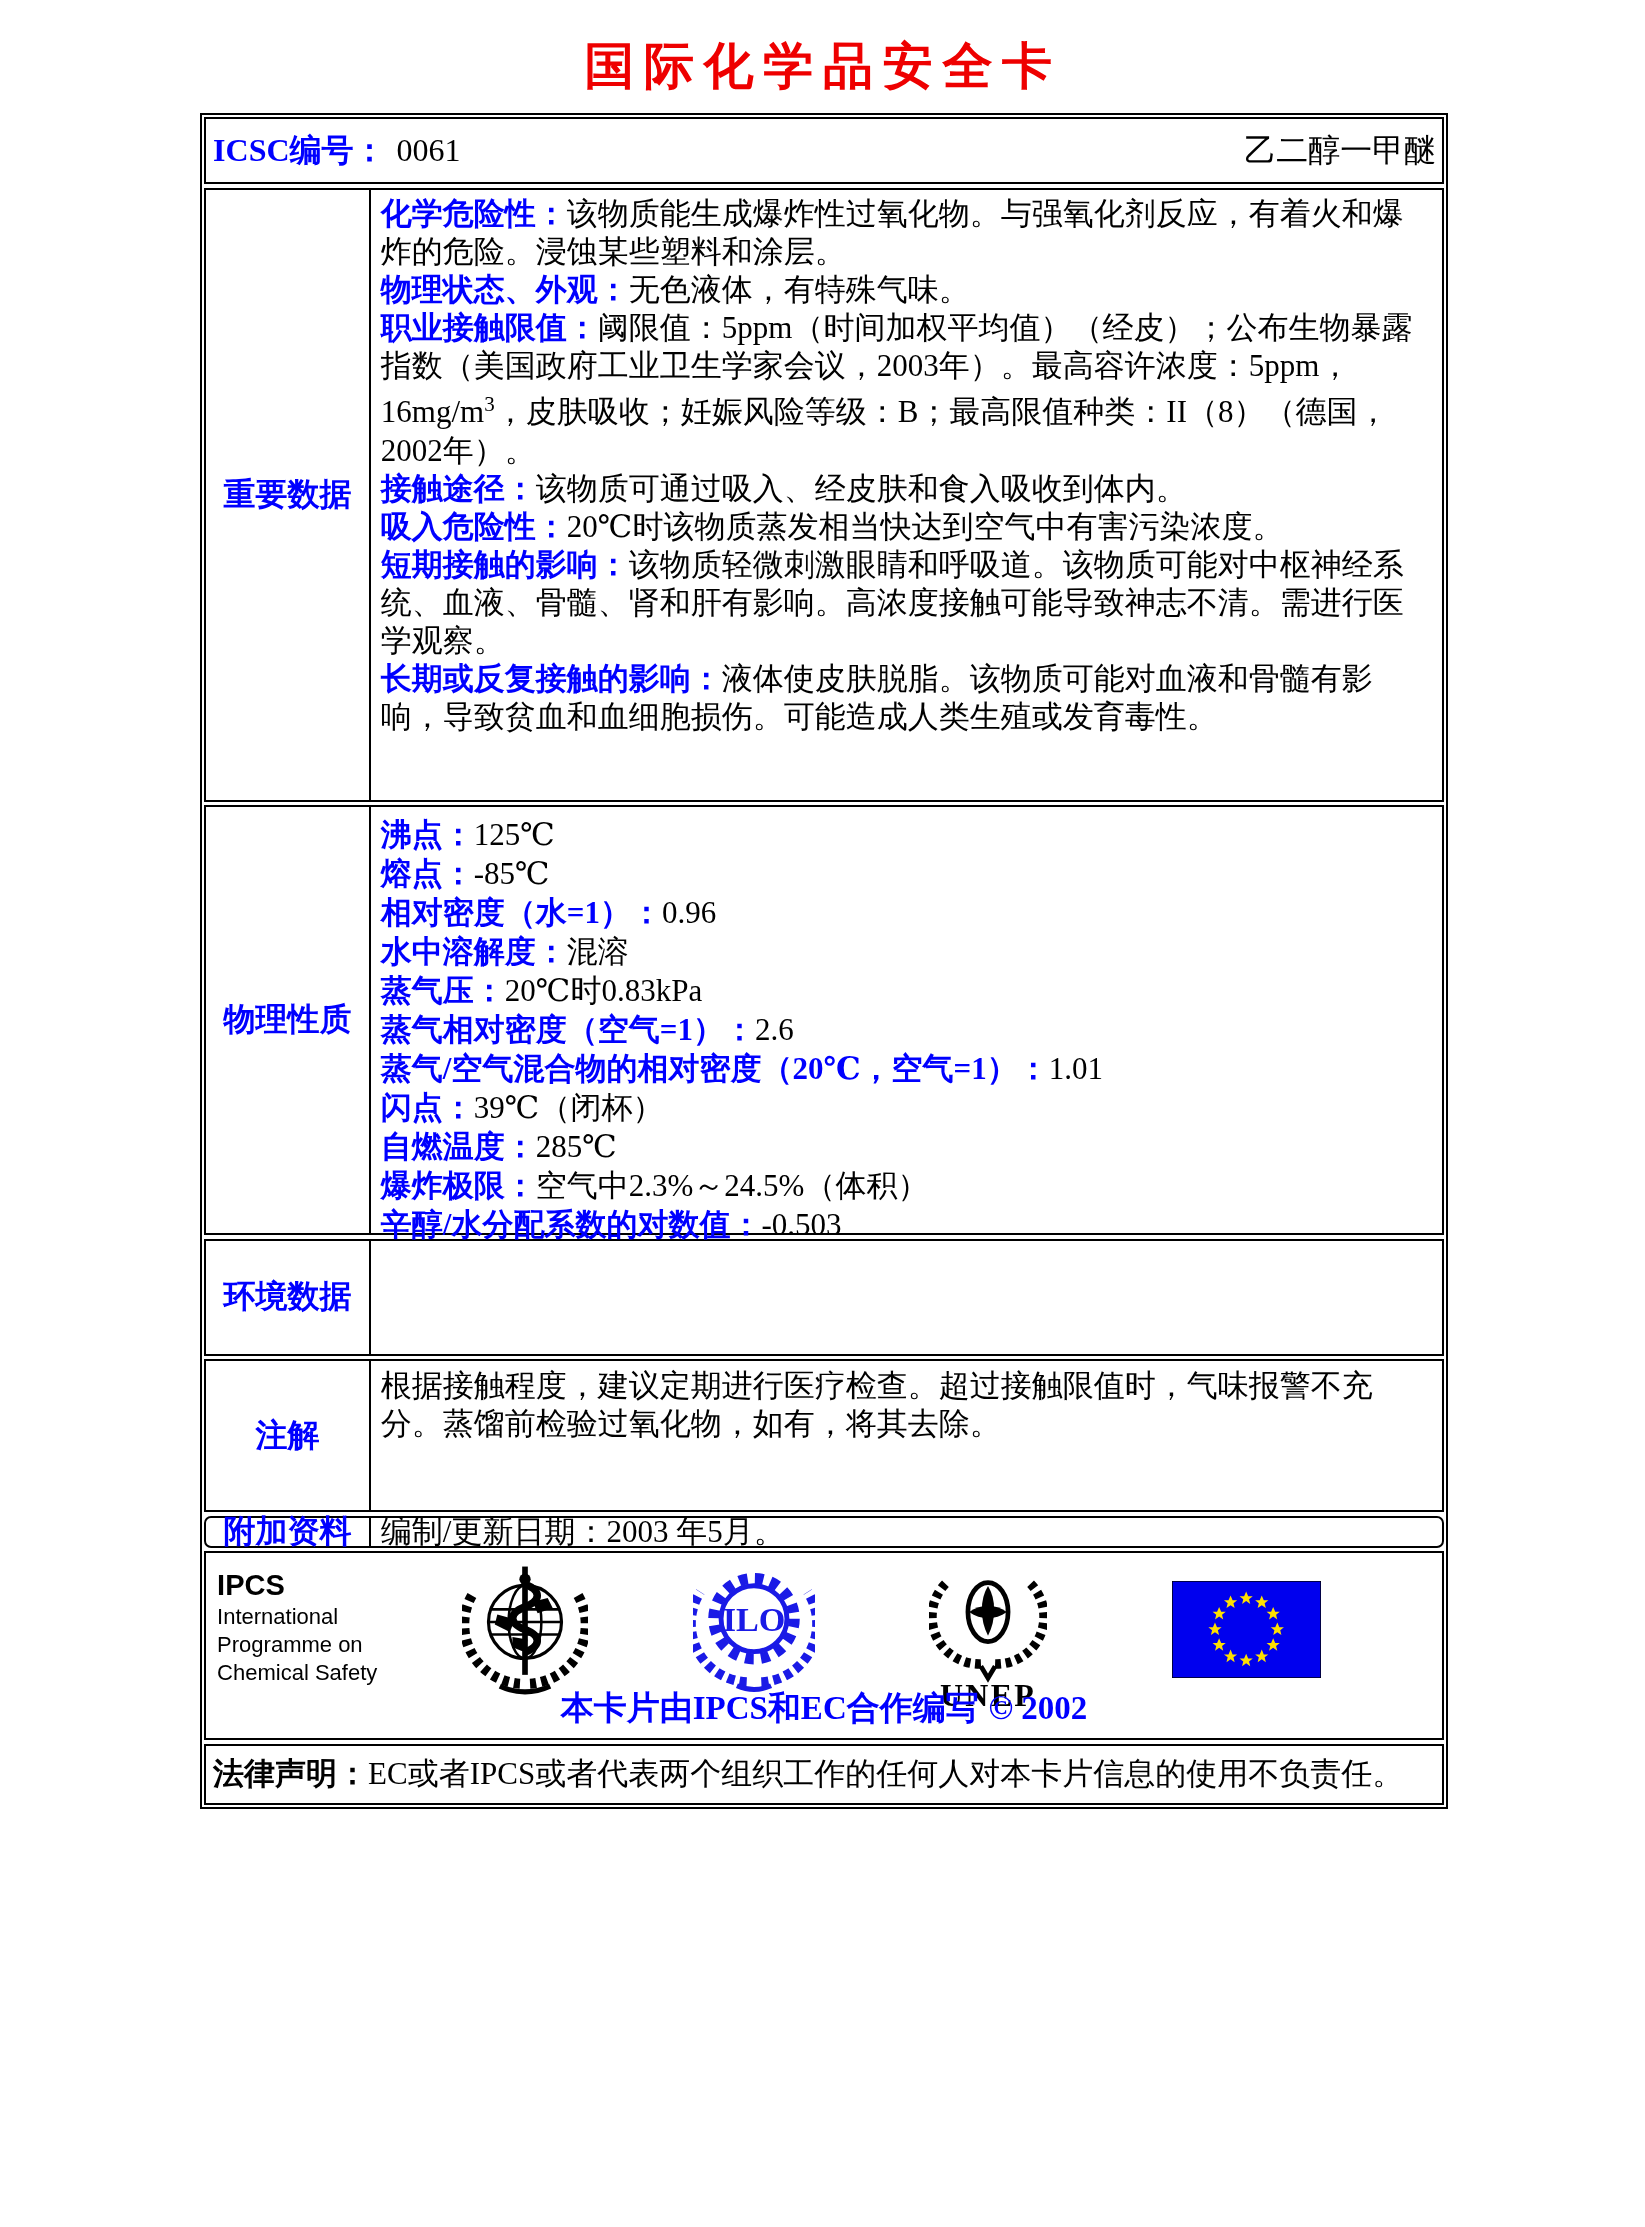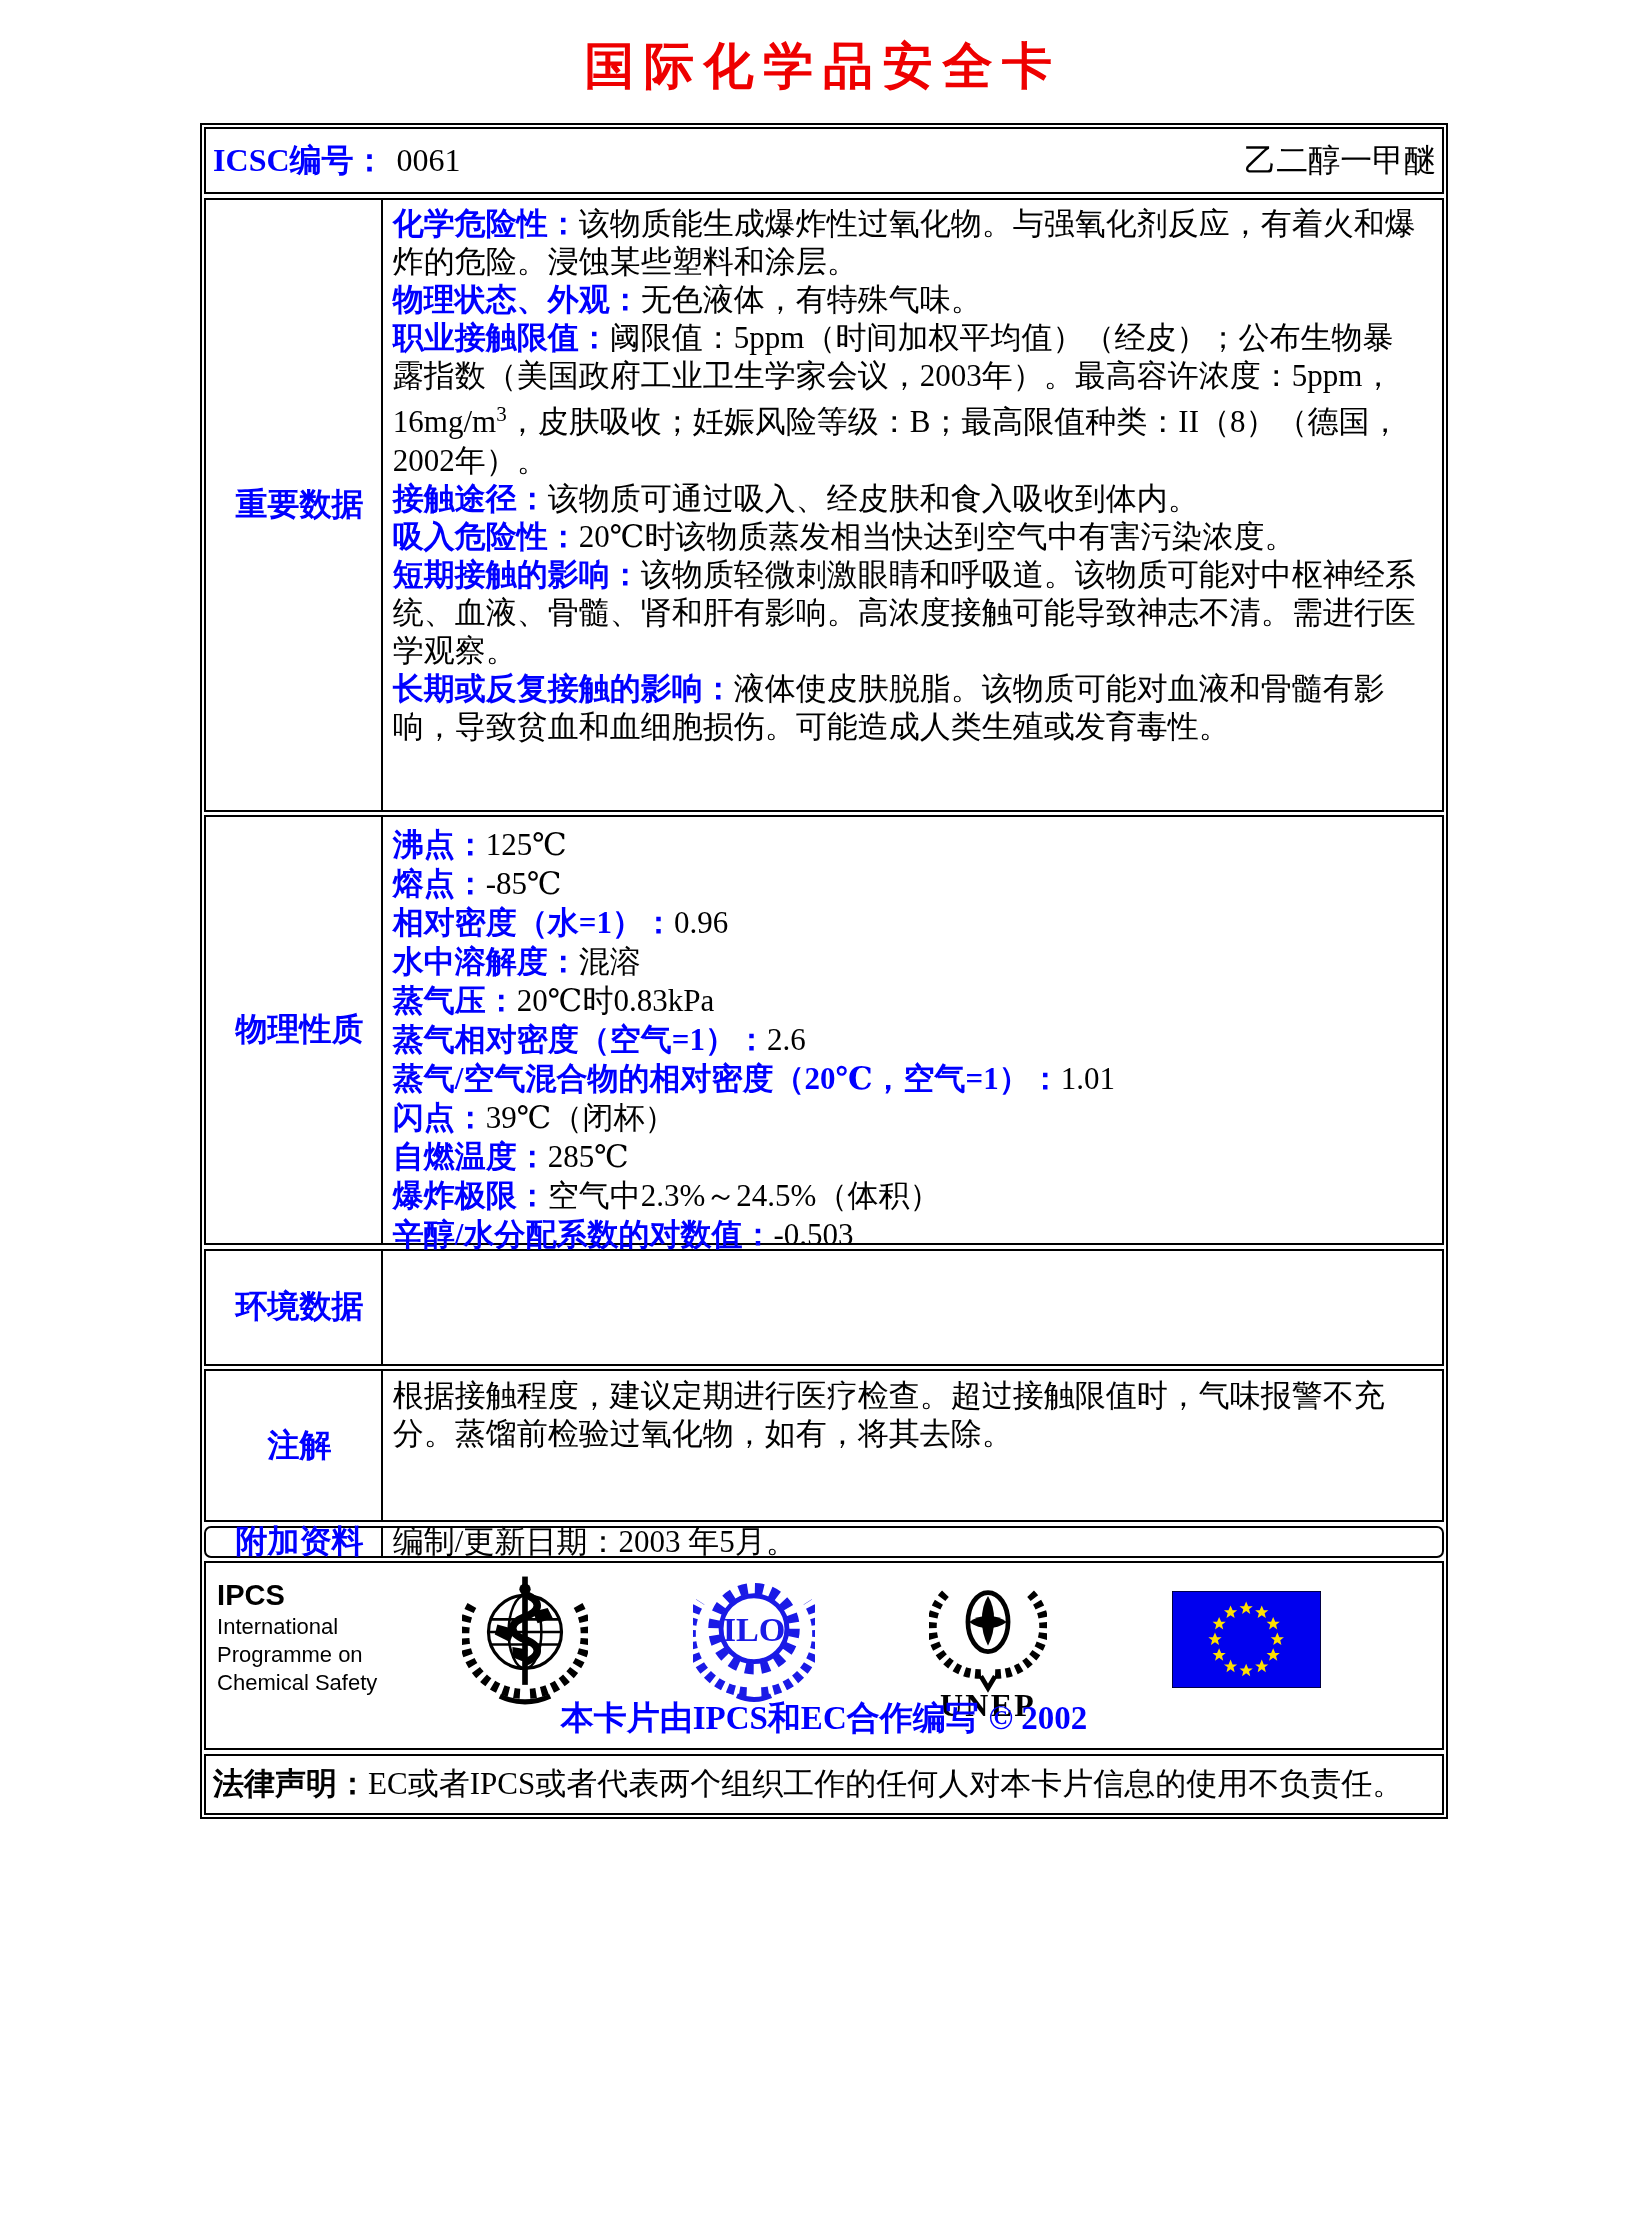--- a/index.html
+++ b/index.html
@@ -11,21 +11,21 @@
     position: relative;
   }
   .page-title {
     position: absolute; top: 33px; left: 0; width: 100%;
     text-align: center;
     font-size: 50px; font-weight: bold; color: #ee0000;
     letter-spacing: 9.7px;
     font-family: "Liberation Serif", "DejaVu Serif", serif;
   }
   .card {
-    position: absolute; top: 123px; left: 200px;
+    position: absolute; top: 113px; left: 200px;
     width: 1248px;
     border: 2.8px solid #000;
     padding: 2.1px;
     background: #fff;
   }
   .sec {
     border: 2.1px solid #000;
     background: #fff;
     margin-top: 3.5px;
   }
@@ -41,21 +41,20 @@
   .hdr .num { margin-left: 11px; }
   .hdr .chem-name { margin-left: auto; }
   
   .row { display: flex; }
   .label-cell {
     width: 165px; flex: 0 0 165px;
     border-right: 2.1px solid #000;
     display: flex; align-items: center; justify-content: center;
     color: #0000ff; font-weight: bold; font-size: 32px;
     text-align: center;
-    margin-left: 12px;
   }
   .content-cell {
     flex: 1 1 auto;
     padding: 5.6px 18px 5.6px 9.7px;
     font-size: 31px; line-height: 38px;
   }
   .content-cell p { margin: 0; }
   .blab { color: #0000ff; font-weight: bold; }
   sup { font-size: 21px; vertical-align: super; }
   .h-important { height: 614px; }

